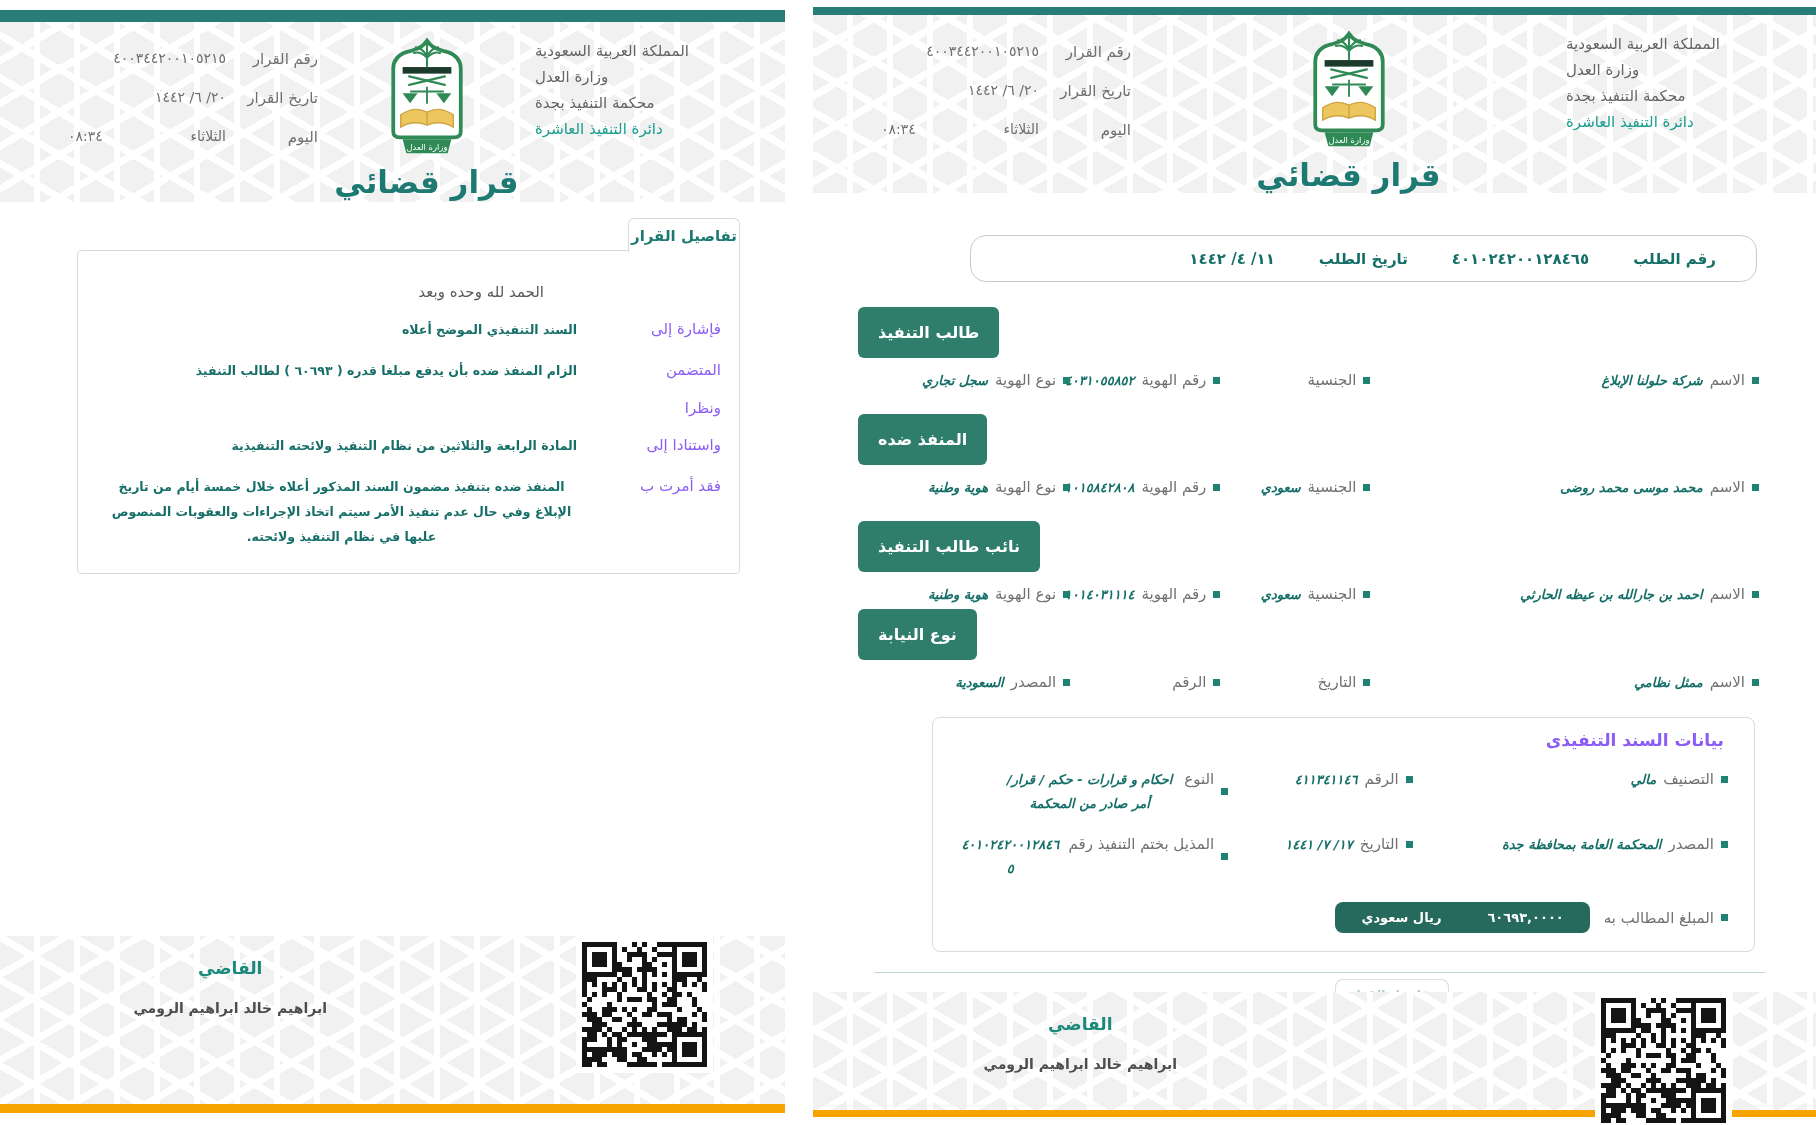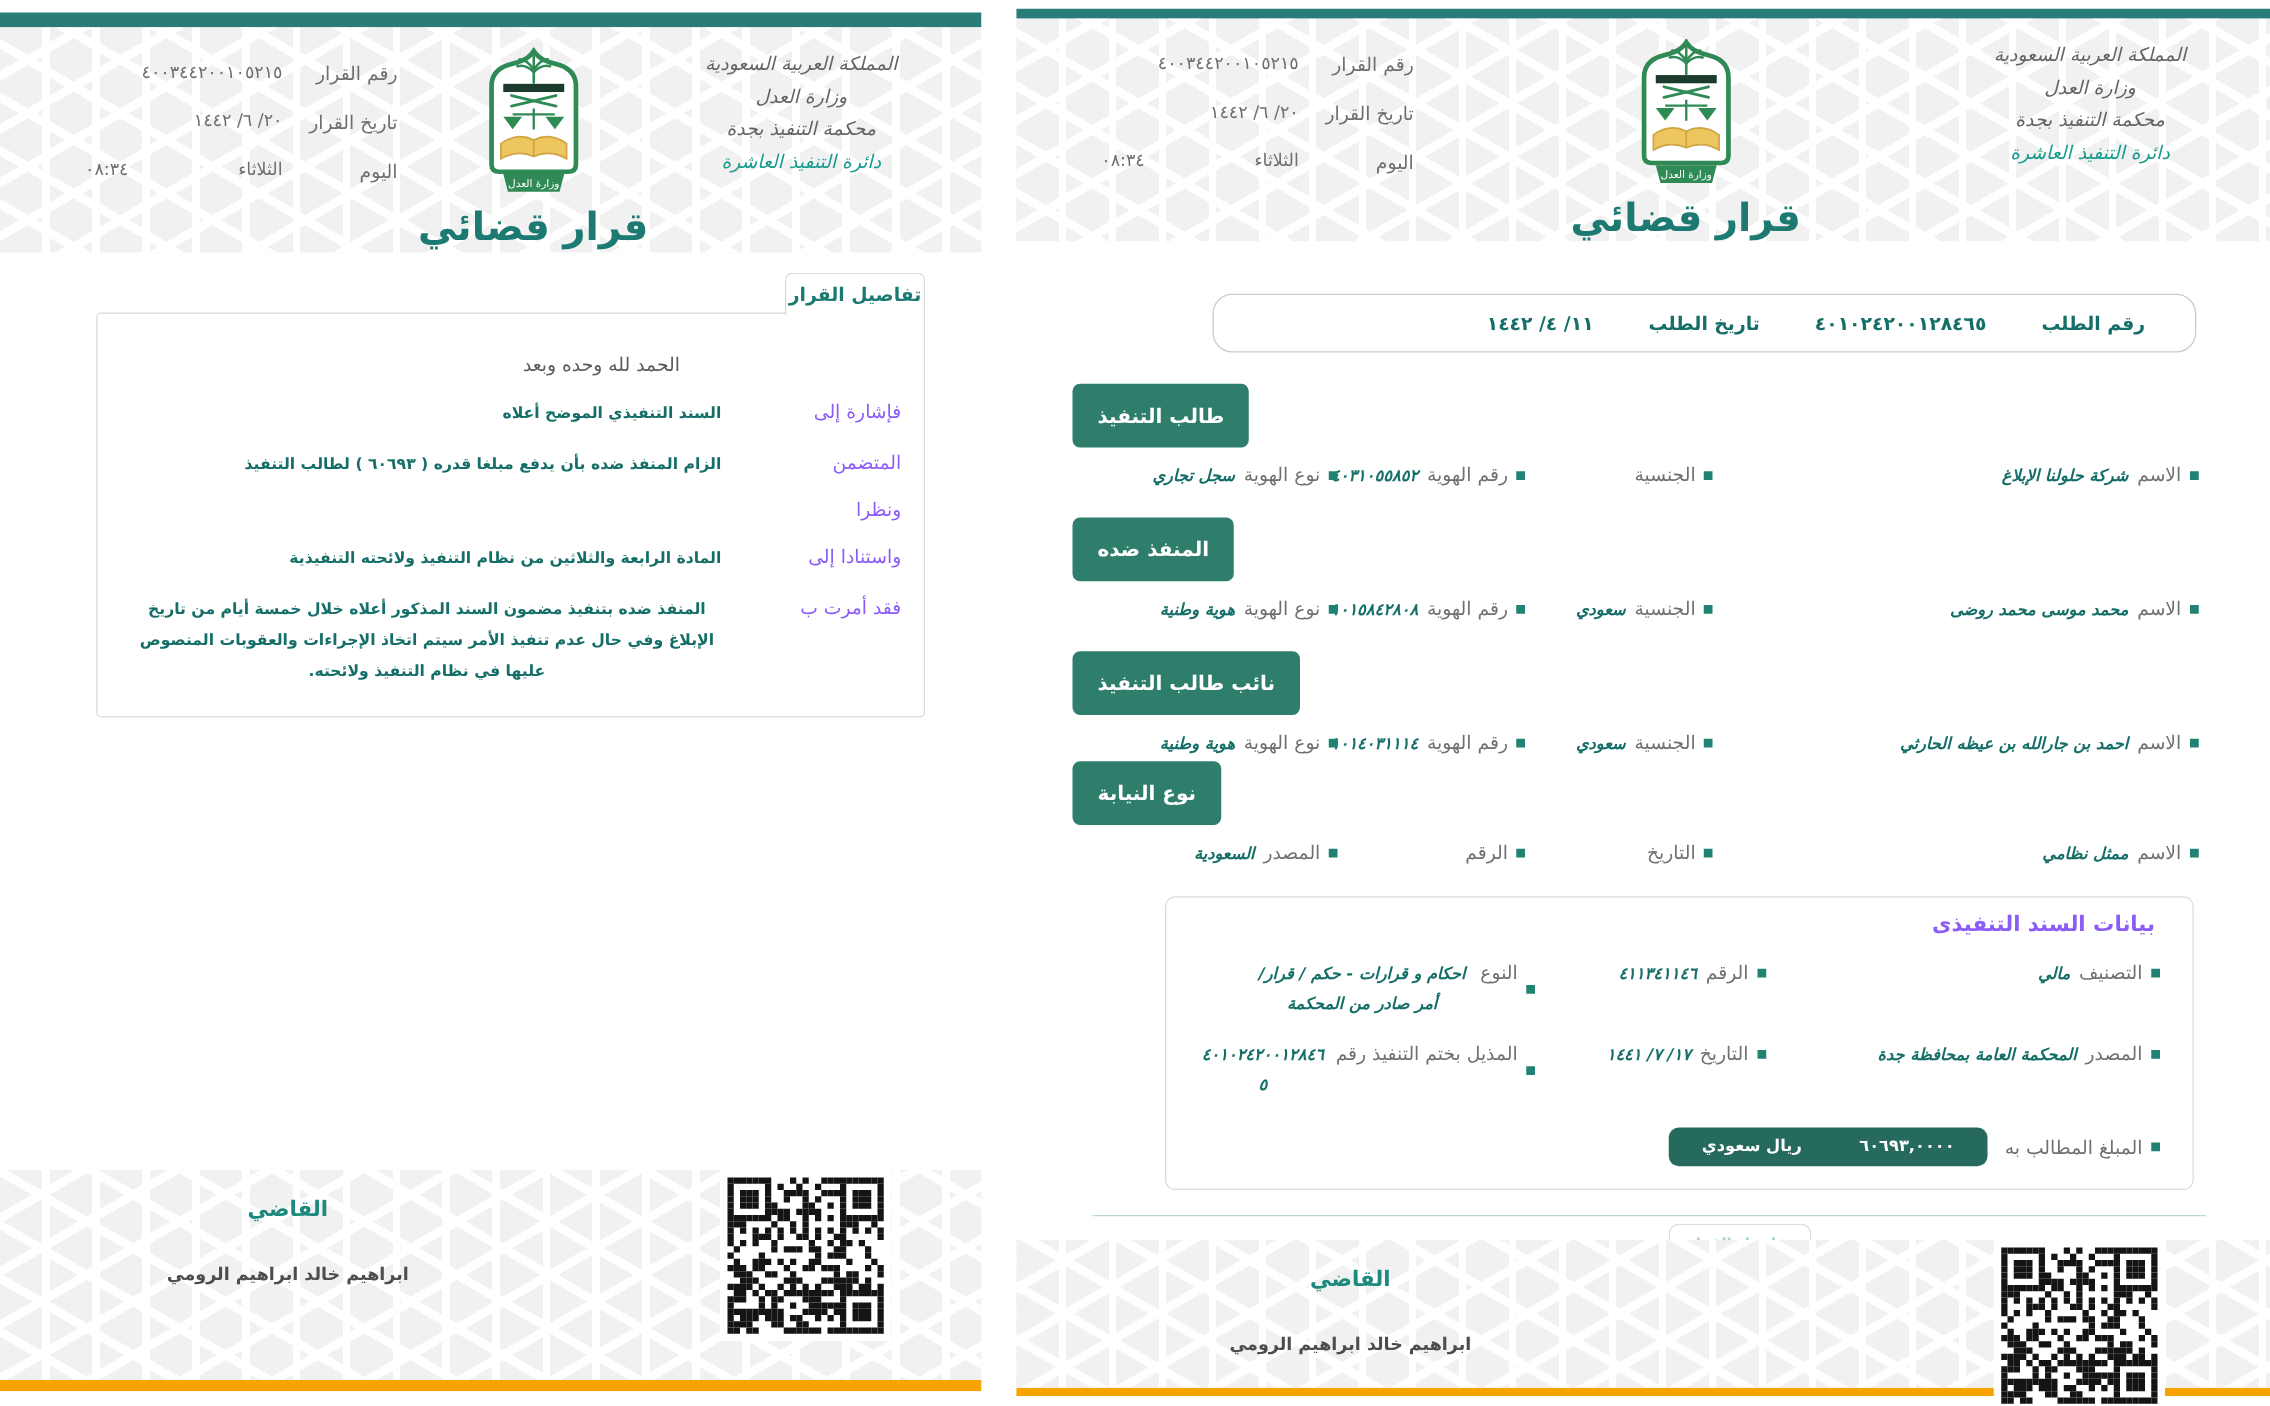--- a/index.html
+++ b/index.html
@@ -19,21 +19,21 @@
   .pat {
     background-color:#ffffff;
     background-image:
       repeating-linear-gradient(30deg, rgba(255,255,255,0) 0 30px, #ffffff 30px 37px),
       repeating-linear-gradient(150deg, rgba(255,255,255,0) 0 30px, #ffffff 30px 37px),
       repeating-linear-gradient(90deg, #f1f1f2 0 34px, #ffffff 34px 40px);
   }
 
   .header { height:180px; position:relative; }
   .header-row { display:flex; align-items:flex-start; padding:16px 38px 0 50px; }
-  .org-col { width:212px; text-align:center; color:#636466; font-size:15px; line-height:26px;font-style:italic; }
+  .org-col { width:212px; text-align:left; color:#636466; font-size:15px; line-height:26px; }
   .org-line-last { color:#189c8e; }
   .mid-col { flex:1; display:flex; flex-direction:column; align-items:center; }
   .doc-title { color:#1c7a72; font-weight:bold; font-size:31px; margin-top:2px; letter-spacing:1px; }
   .nums-col { width:268px; padding-top:12px; }
   .hnum-row { display:flex; color:#6d6e70; font-size:15px; margin-bottom:21px; }
   .hnum-label { width:92px; flex-shrink:0; }
   .hnum-val { width:158px; display:flex; justify-content:space-between; font-size:14px; }
   .hnum-val.single { justify-content:flex-start; }
 
   .content { flex:1; position:relative; padding:0 45px; }
@@ -82,21 +82,21 @@
     display:flex; align-items:center; justify-content:center; }
   .p2-open { color:#58595b; font-size:15px; text-align:center; width:78%; margin-top:18px; }
   .p2-row { display:flex; align-items:baseline; margin-top:16px; }
   .p2-label { width:102px; flex-shrink:0; color:#8b5cf6; font-size:15px;margin-left:42px; }
   .p2-value { color:#156f68; font-weight:bold; font-size:12.5px; line-height:2; }
   .p2-center { text-align:center; }
 
   .footer { height:168px; position:relative; }
   .judge-block { position:absolute; left:17%; top:22px; text-align:center; }
   .judge-label { color:#1b8a7c; font-weight:bold; font-size:17px; }
-  .judge-name { color:#4c4d4f; font-weight:bold; font-size:14px; margin-top:34px; }
+  .judge-name { color:#4c4d4f; font-weight:bold; font-size:14px; margin-top:22px; }
   .qr { position:absolute; top:0; right:84px; background:#fff; padding:6px; }
   .page-2 .qr { right:72px; }
   .qr-grid { display:grid; grid-template-columns:repeat(25, 5px); grid-auto-rows:5px; }
   .qc { background:transparent; } .qc.on { background:#141414; }
 </style>
 </head>
 <body>
 
 <div class="pages">
 

